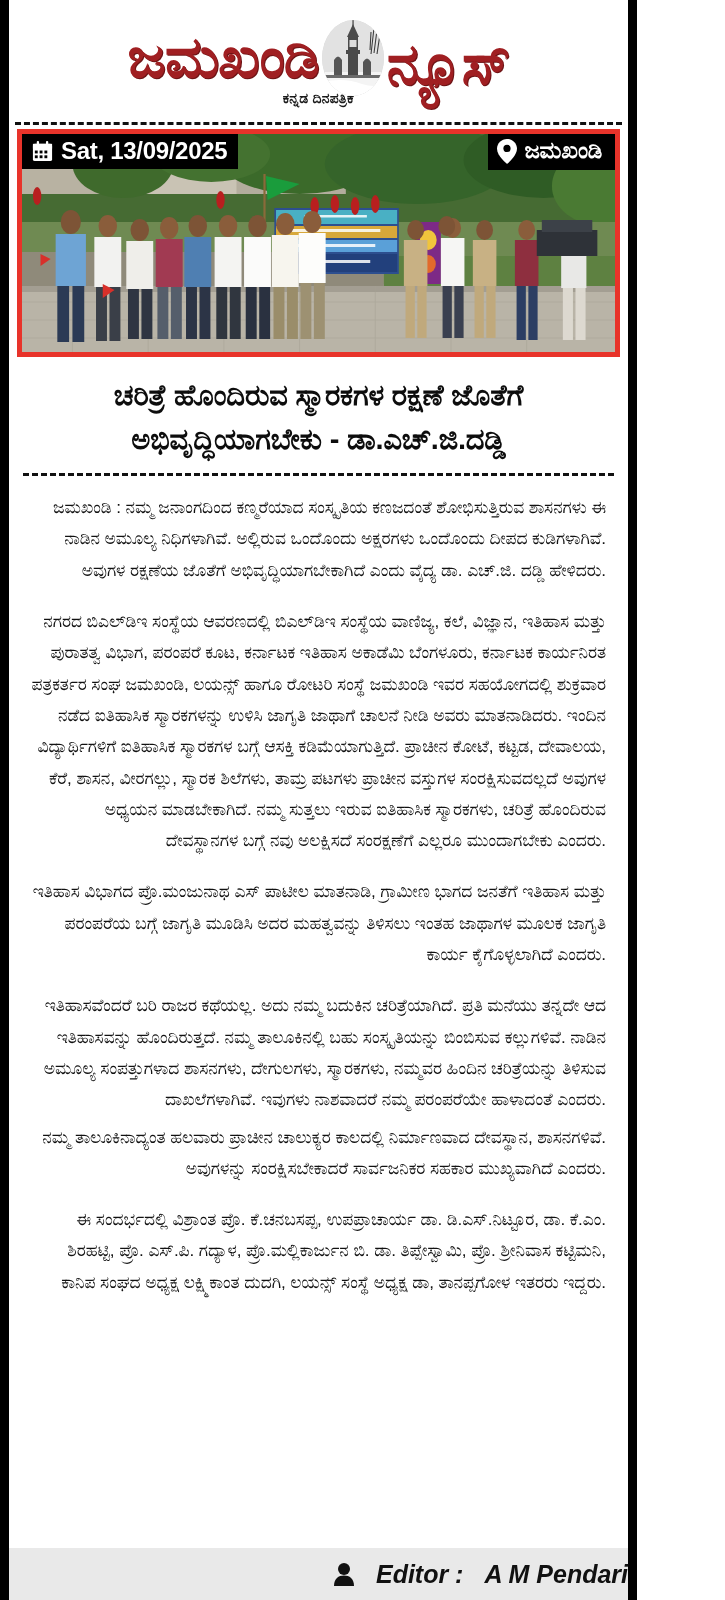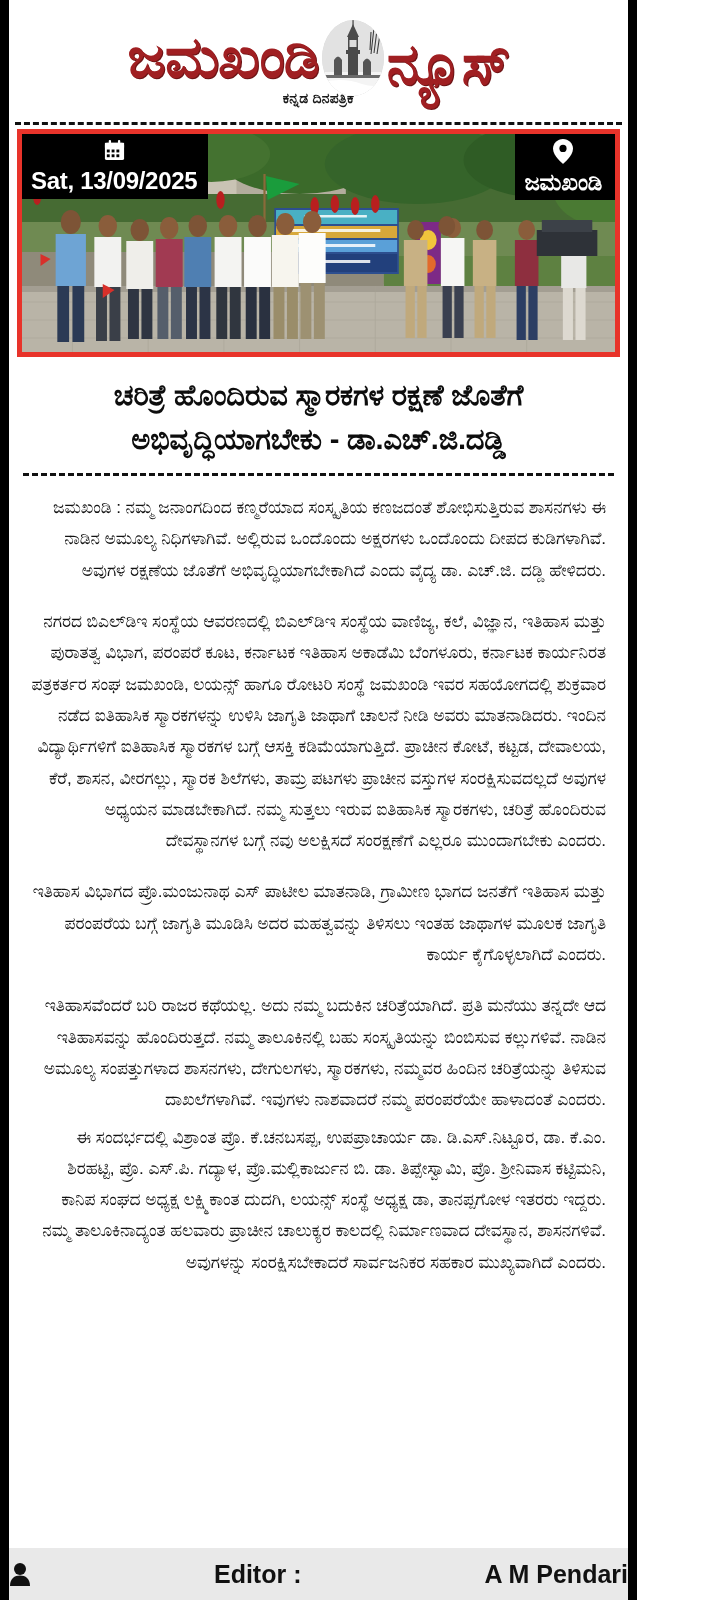--- a/index.html
+++ b/index.html
@@ -107,25 +107,23 @@
     overflow: hidden;
   }
   .photo svg { display: block; width: 100%; height: 100%; }
 
   .badge {
     position: absolute;
     top: 0;
     background: #000000;
     color: #ffffff;
     display: flex;
-    align-items: center;
     gap: 7px;
     padding: 5px 11px 6px 9px;
     z-index: 5;
-    flex-direction: column;
   }
   .badge.date { left: 0; }
   .badge.place { right: 0; padding-right: 13px; }
   .badge-text {
     font-size: 24px;
     font-weight: bold;
     line-height: 1;
     white-space: nowrap;
     letter-spacing: -0.3px;
   }
@@ -162,23 +160,24 @@
   .para.tight { margin-bottom: 0; }
   .para.nogap { margin-bottom: 6px; }
 
   
   .footer {
     background: #e9e9e9;
     height: 52px;
     flex: 0 0 auto;
     display: flex;
     align-items: center;
-    justify-content: space-between;
-    gap: 9px;
+    justify-content: flex-end;
+    gap: 21px;
     margin-top: auto;
+    font-style: italic;
   }
   .footer-text {
     font-size: 25px;
     font-weight: bold;
     color: #111111;
     line-height: 1;
     white-space: nowrap;
   }
   .footer-icon svg { display: block; }
 </style>
@@ -402,22 +401,22 @@
 
   <h1 class="headline">ಚರಿತ್ರೆ ಹೊಂದಿರುವ ಸ್ಮಾರಕಗಳ ರಕ್ಷಣೆ ಜೊತೆಗೆ ಅಭಿವೃದ್ಧಿಯಾಗಬೇಕು - ಡಾ.ಎಚ್.ಜಿ.ದಡ್ಡಿ</h1>
 
   <div class="dash-sep below-head"></div>
 
   <div class="body-area">
     <p class="para">ಜಮಖಂಡಿ : ನಮ್ಮ ಜನಾಂಗದಿಂದ ಕಣ್ಮರೆಯಾದ ಸಂಸ್ಕೃತಿಯ ಕಣಜದಂತೆ ಶೋಭಿಸುತ್ತಿರುವ ಶಾಸನಗಳು ಈ ನಾಡಿನ ಅಮೂಲ್ಯ ನಿಧಿಗಳಾಗಿವೆ. ಅಲ್ಲಿರುವ ಒಂದೊಂದು ಅಕ್ಷರಗಳು ಒಂದೊಂದು ದೀಪದ ಕುಡಿಗಳಾಗಿವೆ. ಅವುಗಳ ರಕ್ಷಣೆಯ ಜೊತೆಗೆ ಅಭಿವೃದ್ಧಿಯಾಗಬೇಕಾಗಿದೆ ಎಂದು ವೈದ್ಯ ಡಾ. ಎಚ್.ಜಿ. ದಡ್ಡಿ ಹೇಳಿದರು.</p>
     <p class="para">ನಗರದ ಬಿಎಲ್‌ಡಿಇ ಸಂಸ್ಥೆಯ ಆವರಣದಲ್ಲಿ ಬಿಎಲ್‌ಡಿಇ ಸಂಸ್ಥೆಯ ವಾಣಿಜ್ಯ, ಕಲೆ, ವಿಜ್ಞಾನ, ಇತಿಹಾಸ ಮತ್ತು ಪುರಾತತ್ವ ವಿಭಾಗ, ಪರಂಪರೆ ಕೂಟ, ಕರ್ನಾಟಕ ಇತಿಹಾಸ ಅಕಾಡೆಮಿ ಬೆಂಗಳೂರು, ಕರ್ನಾಟಕ ಕಾರ್ಯನಿರತ ಪತ್ರಕರ್ತರ ಸಂಘ ಜಮಖಂಡಿ, ಲಯನ್ಸ್ ಹಾಗೂ ರೋಟರಿ ಸಂಸ್ಥೆ ಜಮಖಂಡಿ ಇವರ ಸಹಯೋಗದಲ್ಲಿ ಶುಕ್ರವಾರ ನಡೆದ ಐತಿಹಾಸಿಕ ಸ್ಮಾರಕಗಳನ್ನು ಉಳಿಸಿ ಜಾಗೃತಿ ಜಾಥಾಗೆ ಚಾಲನೆ ನೀಡಿ ಅವರು ಮಾತನಾಡಿದರು.  ಇಂದಿನ ವಿದ್ಯಾರ್ಥಿಗಳಿಗೆ ಐತಿಹಾಸಿಕ ಸ್ಮಾರಕಗಳ ಬಗ್ಗೆ ಆಸಕ್ತಿ ಕಡಿಮೆಯಾಗುತ್ತಿದೆ. ಪ್ರಾಚೀನ ಕೋಟೆ, ಕಟ್ಟಡ, ದೇವಾಲಯ, ಕೆರೆ, ಶಾಸನ, ವೀರಗಲ್ಲು, ಸ್ಮಾರಕ ಶಿಲೆಗಳು, ತಾಮ್ರ ಪಟಗಳು ಪ್ರಾಚೀನ ವಸ್ತುಗಳ ಸಂರಕ್ಷಿಸುವದಲ್ಲದೆ ಅವುಗಳ ಅಧ್ಯಯನ ಮಾಡಬೇಕಾಗಿದೆ. ನಮ್ಮ ಸುತ್ತಲು ಇರುವ ಐತಿಹಾಸಿಕ ಸ್ಮಾರಕಗಳು, ಚರಿತ್ರೆ ಹೊಂದಿರುವ ದೇವಸ್ಥಾನಗಳ ಬಗ್ಗೆ ನವು ಅಲಕ್ಷಿಸದೆ ಸಂರಕ್ಷಣೆಗೆ ಎಲ್ಲರೂ ಮುಂದಾಗಬೇಕು ಎಂದರು.</p>
     <p class="para">ಇತಿಹಾಸ ವಿಭಾಗದ ಪ್ರೊ.ಮಂಜುನಾಥ ಎಸ್ ಪಾಟೀಲ ಮಾತನಾಡಿ, ಗ್ರಾಮೀಣ ಭಾಗದ ಜನತೆಗೆ ಇತಿಹಾಸ ಮತ್ತು ಪರಂಪರೆಯ ಬಗ್ಗೆ ಜಾಗೃತಿ ಮೂಡಿಸಿ ಅದರ ಮಹತ್ವವನ್ನು ತಿಳಿಸಲು ಇಂತಹ ಜಾಥಾಗಳ ಮೂಲಕ ಜಾಗೃತಿ ಕಾರ್ಯ ಕೈಗೊಳ್ಳಲಾಗಿದೆ ಎಂದರು.</p>
     <p class="para nogap">ಇತಿಹಾಸವೆಂದರೆ ಬರಿ ರಾಜರ ಕಥೆಯಲ್ಲ. ಅದು ನಮ್ಮ ಬದುಕಿನ ಚರಿತ್ರೆಯಾಗಿದೆ. ಪ್ರತಿ ಮನೆಯು ತನ್ನದೇ ಆದ ಇತಿಹಾಸವನ್ನು ಹೊಂದಿರುತ್ತದೆ. ನಮ್ಮ ತಾಲೂಕಿನಲ್ಲಿ ಬಹು ಸಂಸ್ಕೃತಿಯನ್ನು ಬಿಂಬಿಸುವ  ಕಲ್ಲುಗಳಿವೆ. ನಾಡಿನ ಅಮೂಲ್ಯ ಸಂಪತ್ತುಗಳಾದ ಶಾಸನಗಳು, ದೇಗುಲಗಳು, ಸ್ಮಾರಕಗಳು, ನಮ್ಮವರ ಹಿಂದಿನ ಚರಿತ್ರೆಯನ್ನು ತಿಳಿಸುವ ದಾಖಲೆಗಳಾಗಿವೆ. ಇವುಗಳು ನಾಶವಾದರೆ ನಮ್ಮ ಪರಂಪರೆಯೇ ಹಾಳಾದಂತೆ ಎಂದರು.</p>
+    <p class="para">ನಮ್ಮ ತಾಲೂಕಿನಾದ್ಯಂತ ಹಲವಾರು ಪ್ರಾಚೀನ ಚಾಲುಕ್ಯರ ಕಾಲದಲ್ಲಿ ನಿರ್ಮಾಣವಾದ ದೇವಸ್ಥಾನ, ಶಾಸನಗಳಿವೆ. ಅವುಗಳನ್ನು ಸಂರಕ್ಷಿಸಬೇಕಾದರೆ ಸಾರ್ವಜನಿಕರ ಸಹಕಾರ ಮುಖ್ಯವಾಗಿದೆ ಎಂದರು.</p>
     <p class="para tight">ಈ ಸಂದರ್ಭದಲ್ಲಿ ವಿಶ್ರಾಂತ ಪ್ರೊ. ಕೆ.ಚನಬಸಪ್ಪ, ಉಪಪ್ರಾಚಾರ್ಯ ಡಾ. ಡಿ.ಎಸ್.ನಿಟ್ಟೂರ, ಡಾ. ಕೆ.ಎಂ. ಶಿರಹಟ್ಟಿ, ಪ್ರೊ. ಎಸ್.ಪಿ. ಗದ್ಯಾಳ, ಪ್ರೊ.ಮಲ್ಲಿಕಾರ್ಜುನ ಬಿ. ಡಾ. ತಿಪ್ಪೇಸ್ವಾಮಿ, ಪ್ರೊ. ಶ್ರೀನಿವಾಸ ಕಟ್ಟಿಮನಿ, ಕಾನಿಪ ಸಂಘದ ಅಧ್ಯಕ್ಷ ಲಕ್ಷ್ಮಿಕಾಂತ ದುದಗಿ, ಲಯನ್ಸ್ ಸಂಸ್ಥೆ ಅಧ್ಯಕ್ಷ ಡಾ, ತಾನಪ್ಪಗೋಳ ಇತರರು ಇದ್ದರು.</p>
-    <p class="para">ನಮ್ಮ ತಾಲೂಕಿನಾದ್ಯಂತ ಹಲವಾರು ಪ್ರಾಚೀನ ಚಾಲುಕ್ಯರ ಕಾಲದಲ್ಲಿ ನಿರ್ಮಾಣವಾದ ದೇವಸ್ಥಾನ, ಶಾಸನಗಳಿವೆ. ಅವುಗಳನ್ನು ಸಂರಕ್ಷಿಸಬೇಕಾದರೆ ಸಾರ್ವಜನಿಕರ ಸಹಕಾರ ಮುಖ್ಯವಾಗಿದೆ ಎಂದರು.</p>
   </div>
 
   <div class="footer">
     <span class="footer-icon">
       <svg width="22" height="24" viewBox="0 0 22 24">
         <circle cx="11" cy="7" r="6" fill="#111111"></circle>
         <path d="M1 24 C1 16.5 5.5 13.5 11 13.5 C16.5 13.5 21 16.5 21 24 Z" fill="#111111"></path>
       </svg>
     </span>
     <span class="footer-text">Editor :</span>

